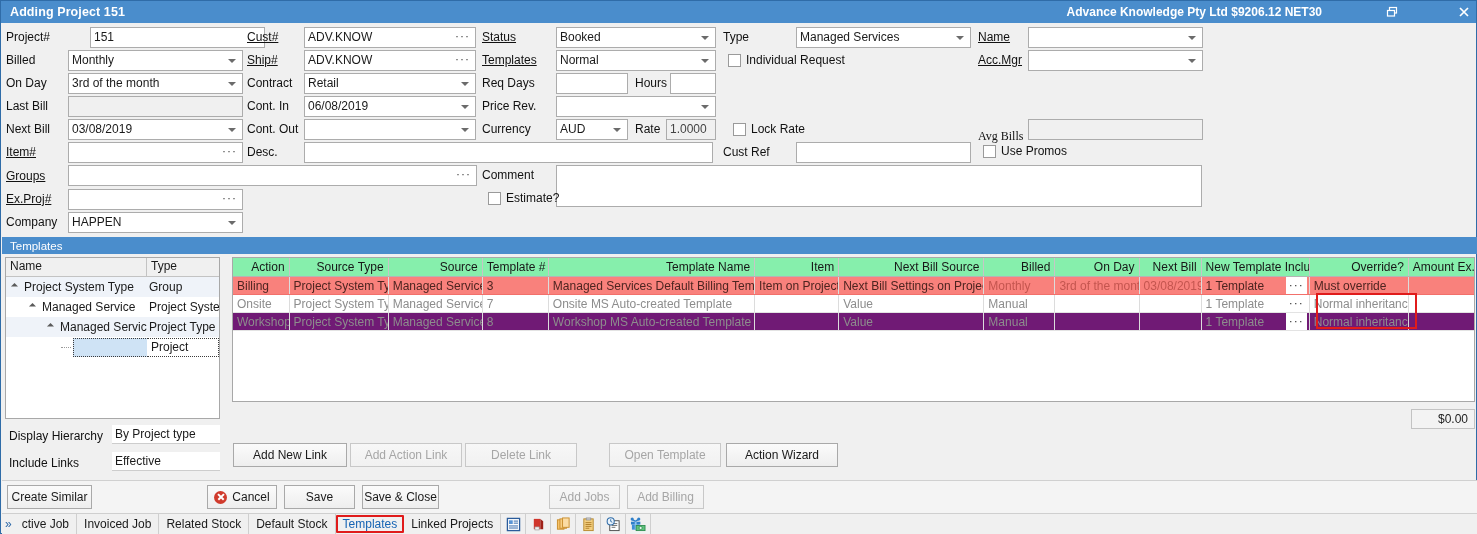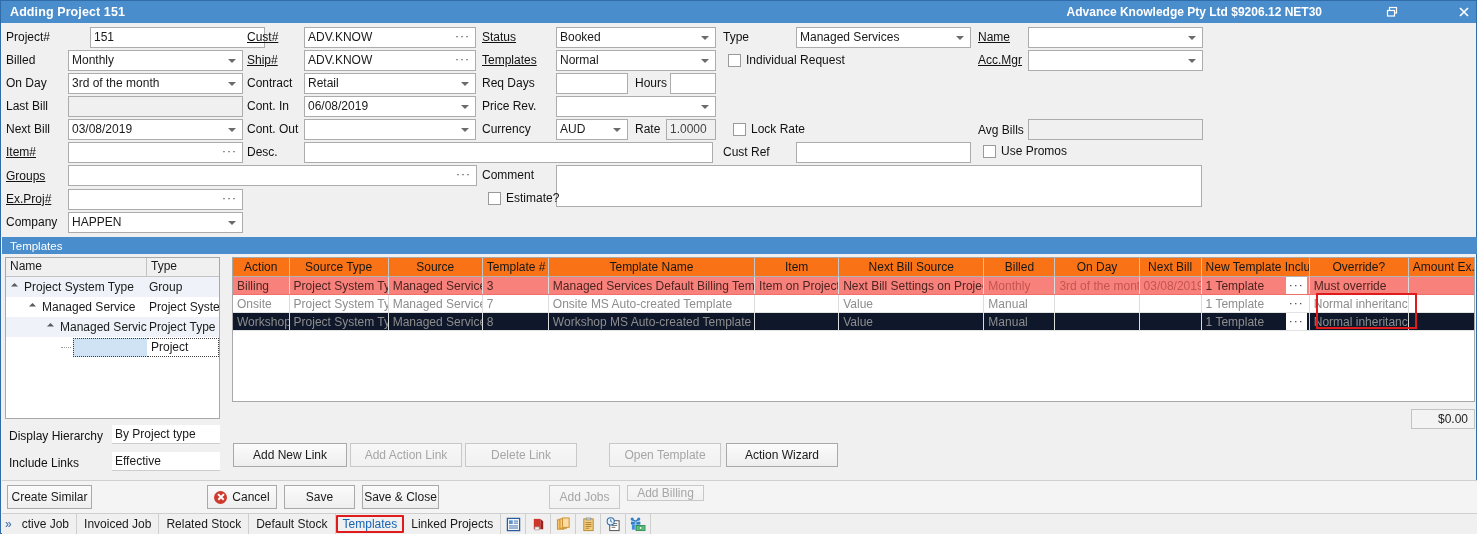--- a/index.html
+++ b/index.html
@@ -78,31 +78,31 @@
     position:absolute;box-sizing:border-box;border:1px solid #cdcdcd;border-top:none;border-left:none;border-right:none;
     background:#fff;font-size:12px;padding:2px 3px;height:19px;line-height:15px;
   }
 
   
   .gridwrap{position:absolute;box-sizing:border-box;border:1px solid #a8a8a8;background:#fff;overflow:hidden;}
   .groupbar{height:30px;background:#f4f4f4;border-bottom:1px solid #cfcfcf;
     display:flex;align-items:center;padding-left:12px;color:#9a9a9a;font-size:12px;box-sizing:border-box;}
   table.grid{border-collapse:collapse;table-layout:fixed;width:1243px;font-size:12px;}
   table.grid th{
-    background:#f97316;border-right:1px solid #c6c6c6;border-bottom:1px solid #b4b4b4;
-    text-align:center;font-weight:normal;padding:2px 4px;height:17px;color:#171717;
+    background:#86efac;border-right:1px solid #c6c6c6;border-bottom:1px solid #b4b4b4;
+    text-align:right;font-weight:normal;padding:2px 4px;height:17px;color:#171717;
     white-space:nowrap;overflow:hidden;box-sizing:border-box;
   }
   table.grid td{
     border-right:1px solid #dcdcdc;border-bottom:1px solid #e3e3e3;
     padding:1px 4px;height:18px;white-space:nowrap;overflow:hidden;box-sizing:border-box;color:#8d8d8d;
   }
   tr.r-sel td{background:#f9817c;color:#4d2420;border-bottom:1px solid #f2706b;}
   tr.r-sel td.dim{color:#c4554f;}
-  tr.r-alt td{background:#0f172a;}
+  tr.r-alt td{background:#701a75;}
   tr.r-norm td{background:#fff;}
   td.ellipcell{position:relative;}
   td.ellipcell .dots{position:absolute;right:2px;top:0;background:#fff;padding:0 3px;color:#333;line-height:17px;letter-spacing:1px;}
   tr.r-sel td.ellipcell .dots{background:#fff;color:#333;}
 
   .override-box{
     position:absolute;border:2px solid #e01b1b;box-sizing:border-box;pointer-events:none;
   }
   .totalbar{position:absolute;display:flex;justify-content:flex-end;align-items:center;}
   .totalbox{border:1px solid #c3c3c3;background:#f3f3f3;font-size:12px;padding:2px 6px;min-width:50px;text-align:right;color:#222;}
@@ -258,21 +258,21 @@
   <div class="fld combo" style="left:795px;top:26px;width:175px;">
       <span class="val">Managed Services</span>
     </div>
   <div class="lbl" style="left:722px;top:144px;"><span>Cust Ref</span></div>
   <div class="fld" style="left:795px;top:141px;width:175px;">
       <span class="val"></span>
     </div>
 
   <div class="lbl" style="left:977px;top:29px;text-decoration:underline;">Name</div>
   <div class="lbl" style="left:977px;top:52px;text-decoration:underline;">Acc.Mgr</div>
-  <div class="lbl" style="left:977px;top:122px;">Avg Bills</div>
+  <div class="lbl" style="left:977px;top:128px;font-family:Liberation Serif, serif;">Avg Bills</div>
   <div class="fld combo" style="left:1027px;top:26px;width:175px;">
       <span class="val"></span>
     </div>
   <div class="fld combo" style="left:1027px;top:49px;width:175px;">
       <span class="val"></span>
     </div>
   <div class="fld ro" style="left:1027px;top:118px;width:175px;">
       <span class="val"></span>
     </div>
 
@@ -448,21 +448,21 @@
 
   <div class="footbar" style="top:479px;height:33px;"></div>
   <div class="btn" style="left:6px;top:484px;width:85px;height:24px;">Create Similar</div>
   <div class="btn" style="left:206px;top:484px;width:70px;height:24px;">
     <span class="cancel-ic"></span>
     <span>Cancel</span>
   </div>
   <div class="btn" style="left:283px;top:484px;width:71px;height:24px;">Save</div>
   <div class="btn" style="left:361px;top:484px;width:77px;height:24px;">Save &amp; Close</div>
   <div class="btn dis" style="left:548px;top:484px;width:71px;height:24px;">Add Jobs</div>
-  <div class="btn dis" style="left:626px;top:484px;width:77px;height:16px;">Add Billing</div>
+  <div class="btn dis" style="left:626px;top:484px;width:77px;height:24px;">Add Billing</div>
 
   <div class="tabbar" style="top:512px;">
     <span class="chev">»</span>
     <div class="tab">ctive Job</div>
     <div class="tab">Invoiced Job</div>
     <div class="tab">Related Stock</div>
     <div class="tab">Default Stock</div>
     <div class="tab active">Templates</div>
     <div class="tab">Linked Projects</div>
 

